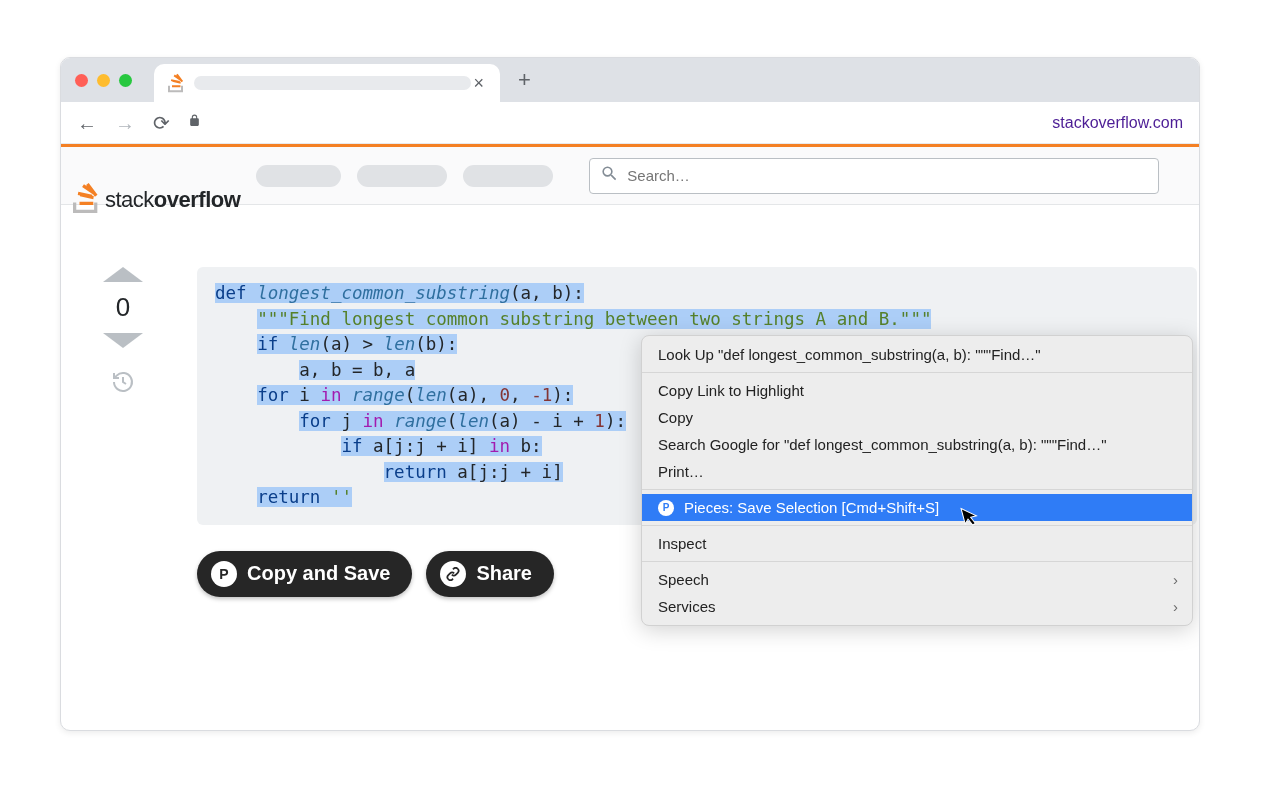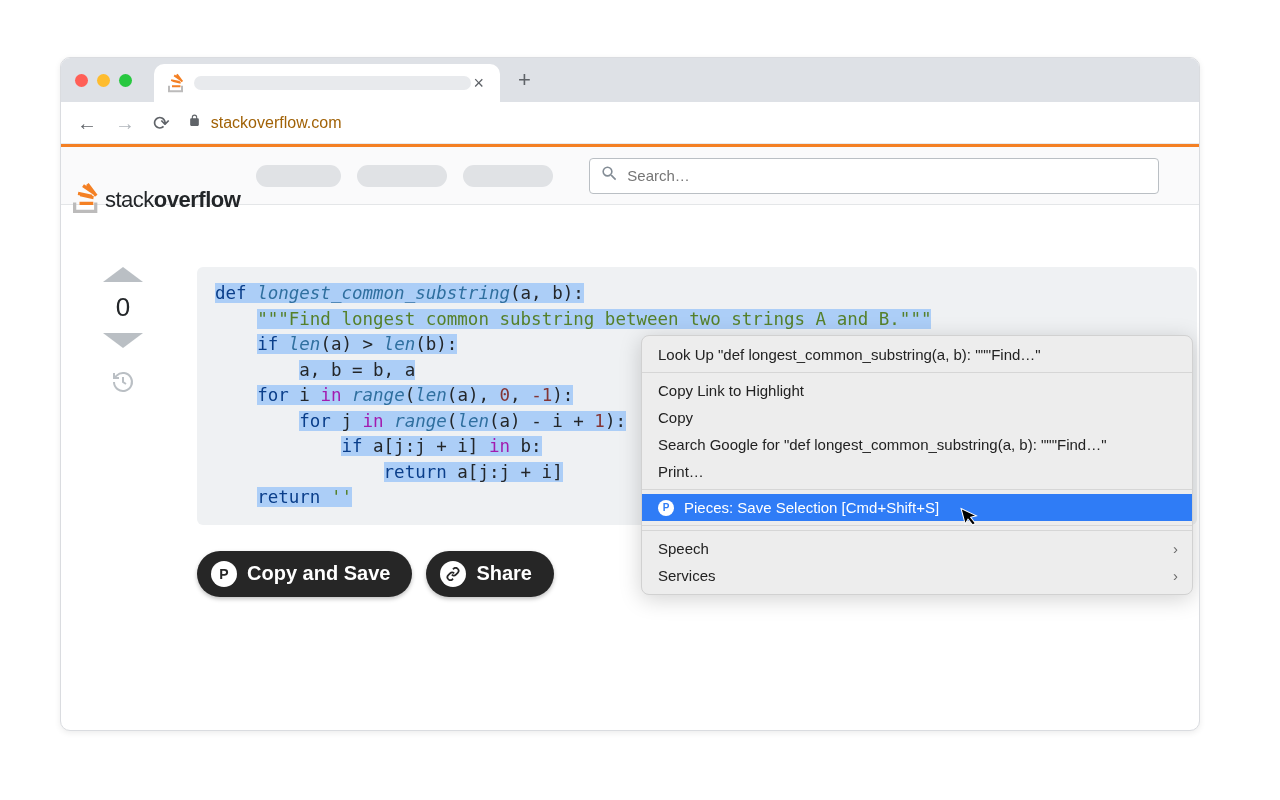--- a/index.html
+++ b/index.html
@@ -17,21 +17,21 @@
   .tab { background: #fff; height: 38px; margin-top: 6px; border-radius: 10px 10px 0 0; width: 346px; display: flex; align-items: center; padding: 0 14px; }
   .tab-favicon { width: 16px; height: 16px; margin-right: 10px; display:flex; align-items:center; justify-content:center; }
   .tab-title { flex: 1; height: 14px; background: #e8eaed; border-radius: 7px; }
   .tab-close { font-size: 18px; color: #5f6368; cursor: pointer; padding: 0 2px; }
   .new-tab { font-size: 22px; color: #5f6368; margin-left: 18px; cursor: pointer; }
 
   
   .url-bar { height: 42px; background: #fff; border-bottom: 1px solid #e8eaed; display: flex; align-items: center; padding: 0 16px; gap: 18px; }
   .nav-icon { color: #5f6368; font-size: 20px; cursor: pointer; line-height:1; }
   .nav-icon.disabled { color: #b0b5bb; }
-  .url-box { flex: 1; display: flex; align-items: center; gap: 10px; font-size: 16px; color: #a16207; }
+  .url-box { flex: 1; display: flex; align-items: center; gap: 10px; font-size: 16px; color: #4c1d95; justify-content: space-between; }
   .lock-icon svg { width: 13px; height: 15px; fill: #5f6368; }
 
   
   .accent { height: 3px; background: #f48024; }
 
   
   .so-header { height: 58px; background: #fafafb; display: flex; align-items: center; padding: 0 12px; gap: 16px; border-bottom: 1px solid #e4e6e8; }
   .so-logo { display: flex; align-items: center; gap: 6px; margin-top: 48px; }
   .so-logo-text { font-size: 22px; color: #232629; letter-spacing: -0.5px; }
   .so-logo-text .bold { font-weight: 700; }
@@ -186,20 +186,21 @@
       <div class="cm-item">Copy Link to Highlight</div>
       <div class="cm-item">Copy</div>
       <div class="cm-item">Search Google for "def longest_common_substring(a, b):    """Find…"</div>
       <div class="cm-item">Print…</div>
       <div class="cm-sep"></div>
       <div class="cm-item highlight">
         <span class="p-circ">P</span>
         <span>Pieces: Save Selection [Cmd+Shift+S]</span>
       </div>
       <div class="cm-sep"></div>
+      <div class="cm-item">Inspect</div>
       <div class="cm-sep"></div>
       <div class="cm-item">
           <span>Speech</span>
           <span class="chevron">›</span>
         </div>
       <div class="cm-item">
           <span>Services</span>
           <span class="chevron">›</span>
         </div>
     </div>

